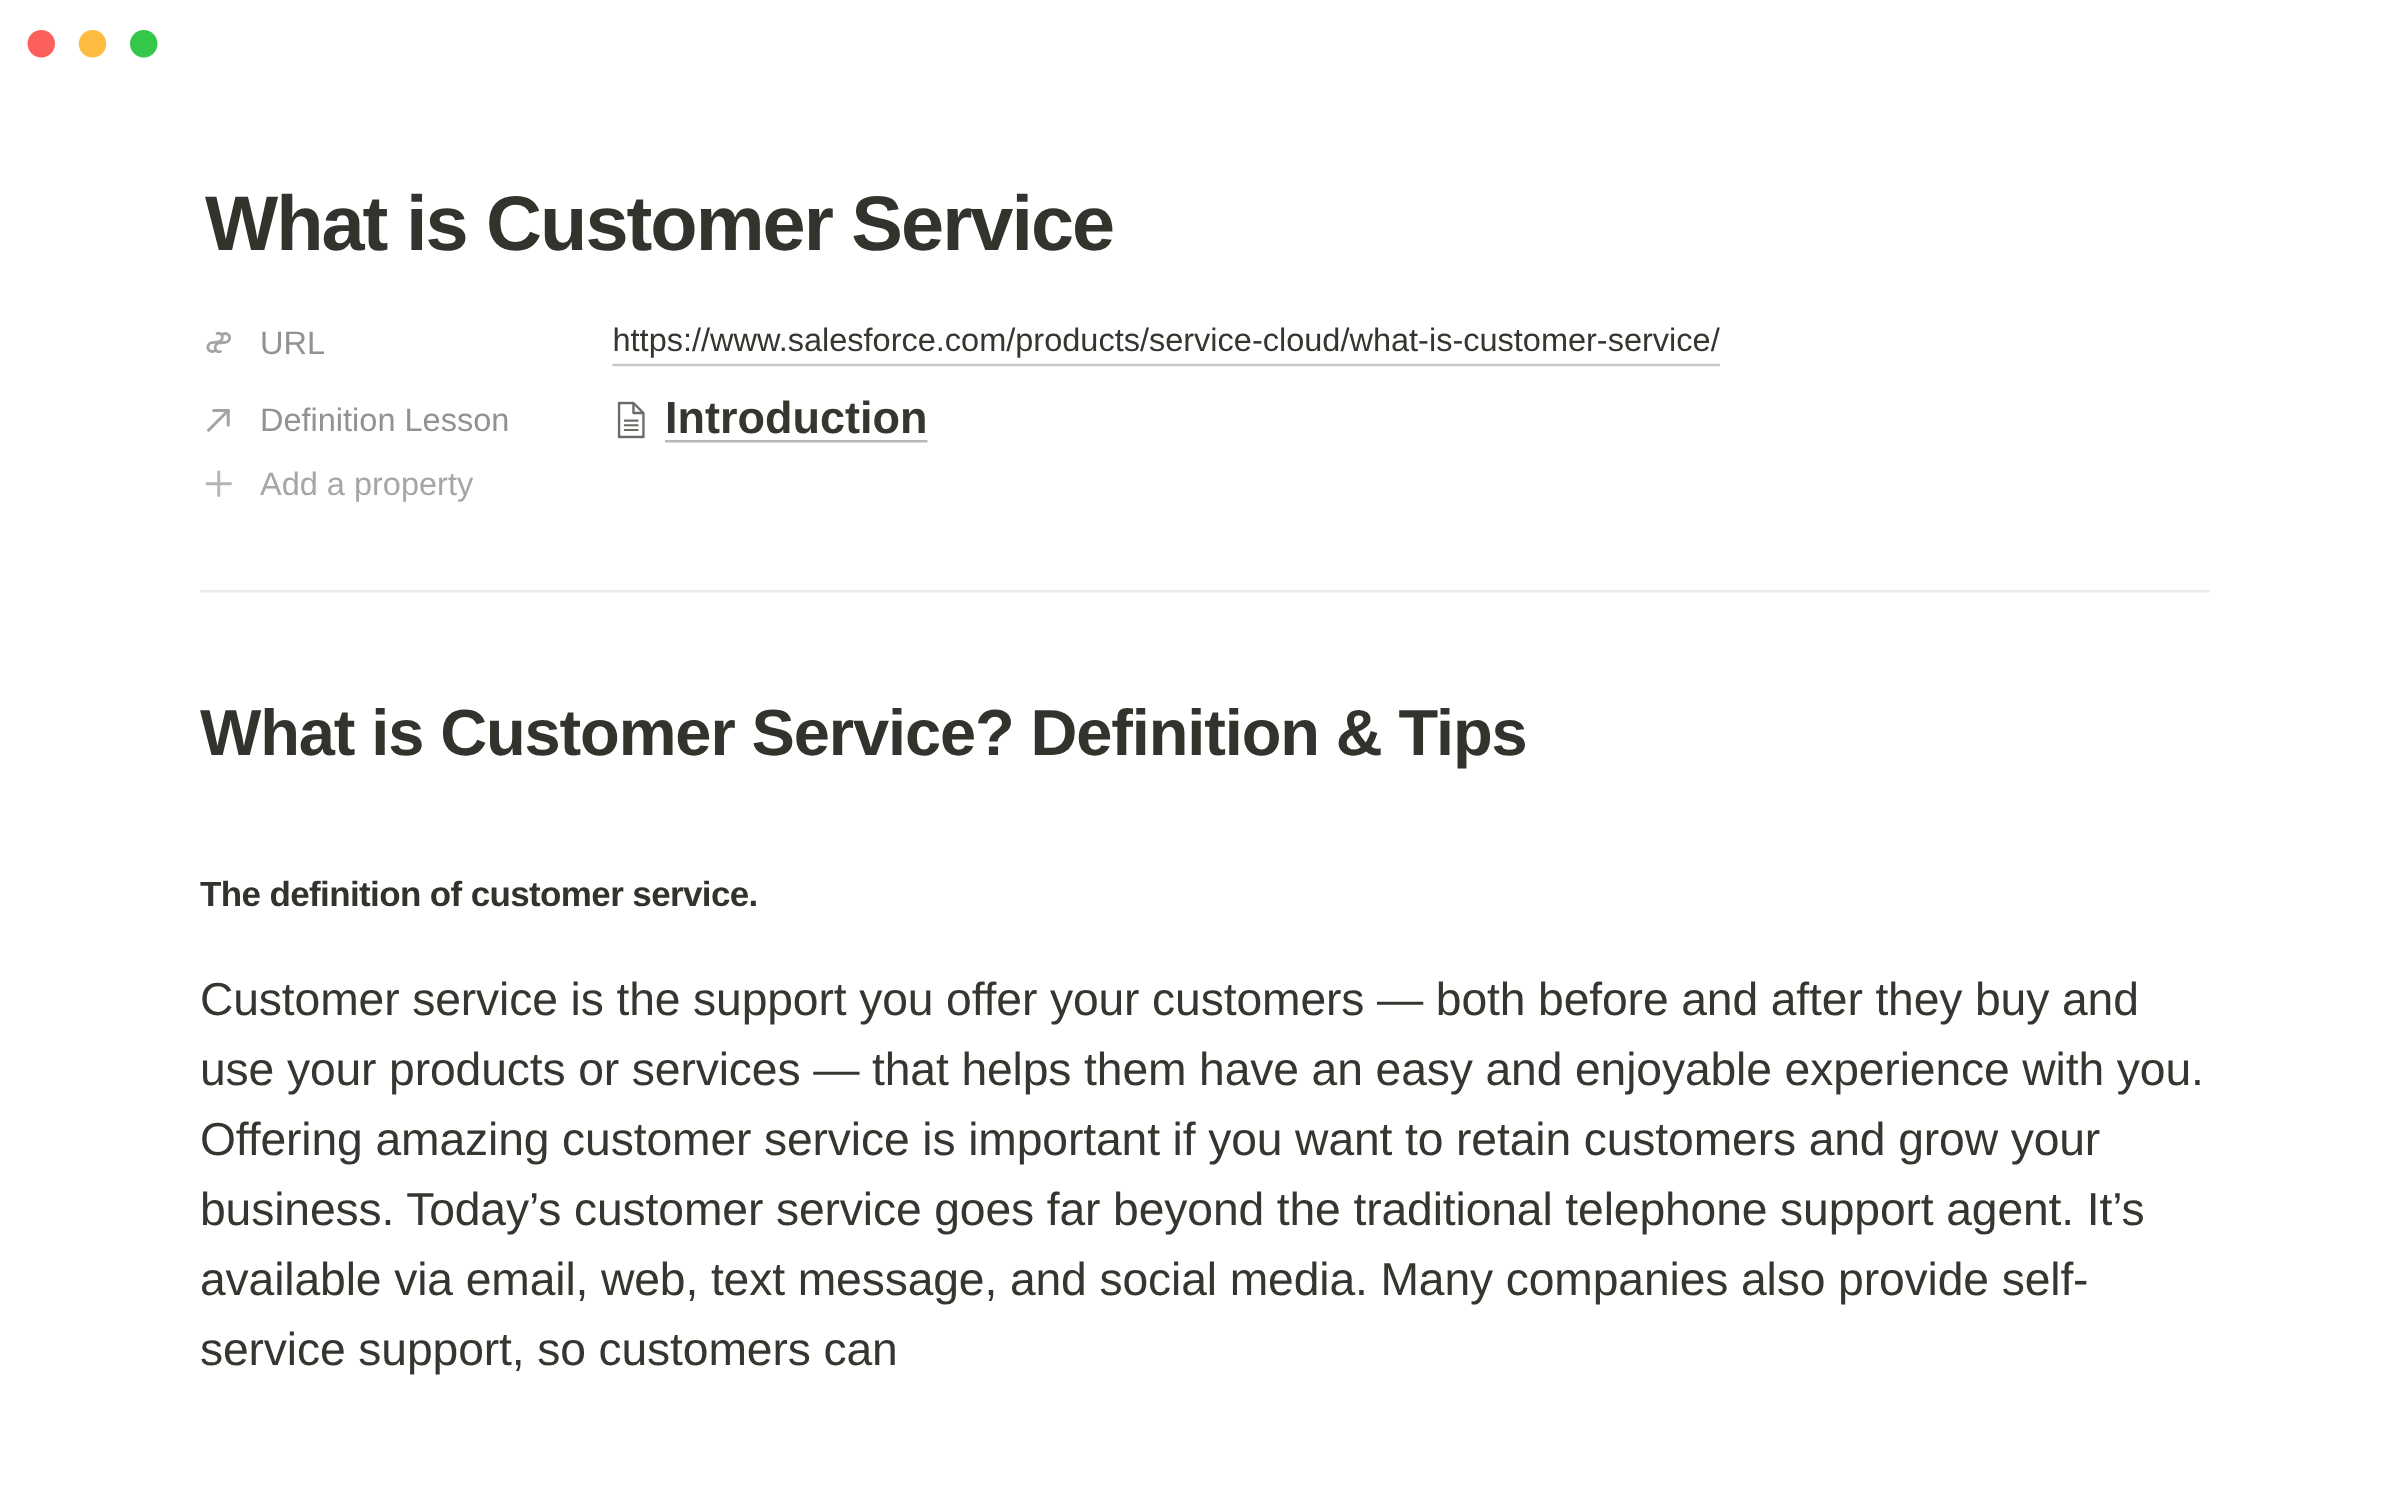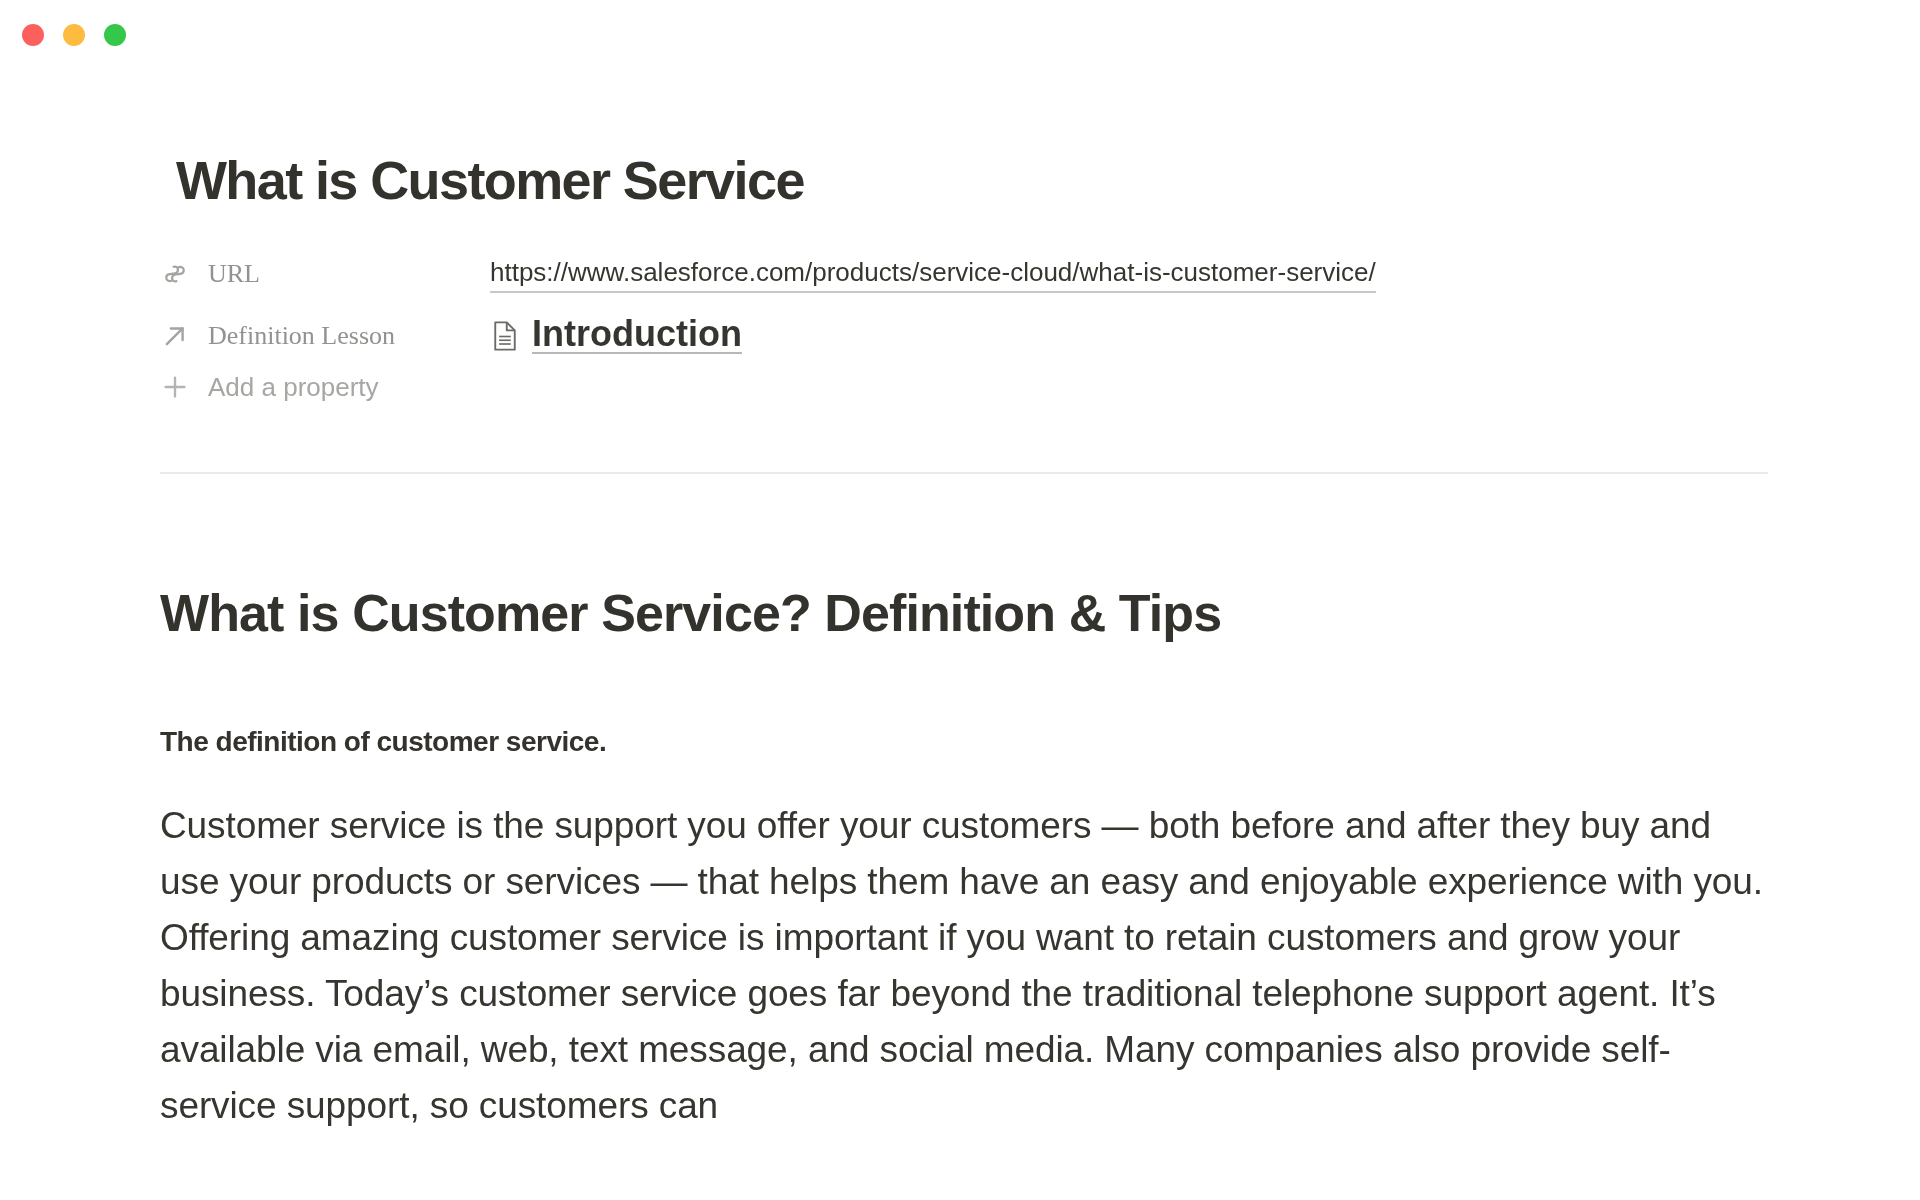--- a/index.html
+++ b/index.html
@@ -50,47 +50,46 @@
   }
 
   .content {
     position: absolute;
     left: 160px;
     top: 136px;
     width: 1608px;
   }
 
   .page-title {
-    font-size: 54px;
+    font-size: 62px;
     line-height: 88px;
     font-weight: 700;
     letter-spacing: -1.6px;
     color: #34322d;
-    margin: 0 0 24px 16px;
+    margin: 0 0 24px 4px;
     white-space: nowrap;
   }
 
   
   .properties {
     margin-top: 16px;
   }
   .prop-row {
     display: flex;
     align-items: center;
     height: 52px;
     margin-bottom: 10px;
   }
   .prop-key {
     display: flex;
     align-items: flex-start;
     width: 330px;
     flex: 0 0 330px;
     gap: 18px;
     color: #9b9a97;
-    font-family: Liberation Serif, serif;
   }
   .prop-icon {
     width: 30px;
     height: 30px;
     display: inline-flex;
     align-items: center;
     justify-content: center;
     flex: 0 0 30px;
     color: #a5a4a1;
   }
@@ -160,21 +159,21 @@
 
   
   .divider {
     width: 1608px;
     height: 2px;
     background: #ecebea;
     margin-top: 52px;
   }
 
   
-  .doc-body { margin-top: 108px; }
+  .doc-body { margin-top: 82px; }
 
   .h1 {
     font-size: 52px;
     line-height: 62px;
     font-weight: 700;
     letter-spacing: -0.9px;
     color: #34322d;
     margin: 0 0 72px 0;
     white-space: nowrap;
   }

